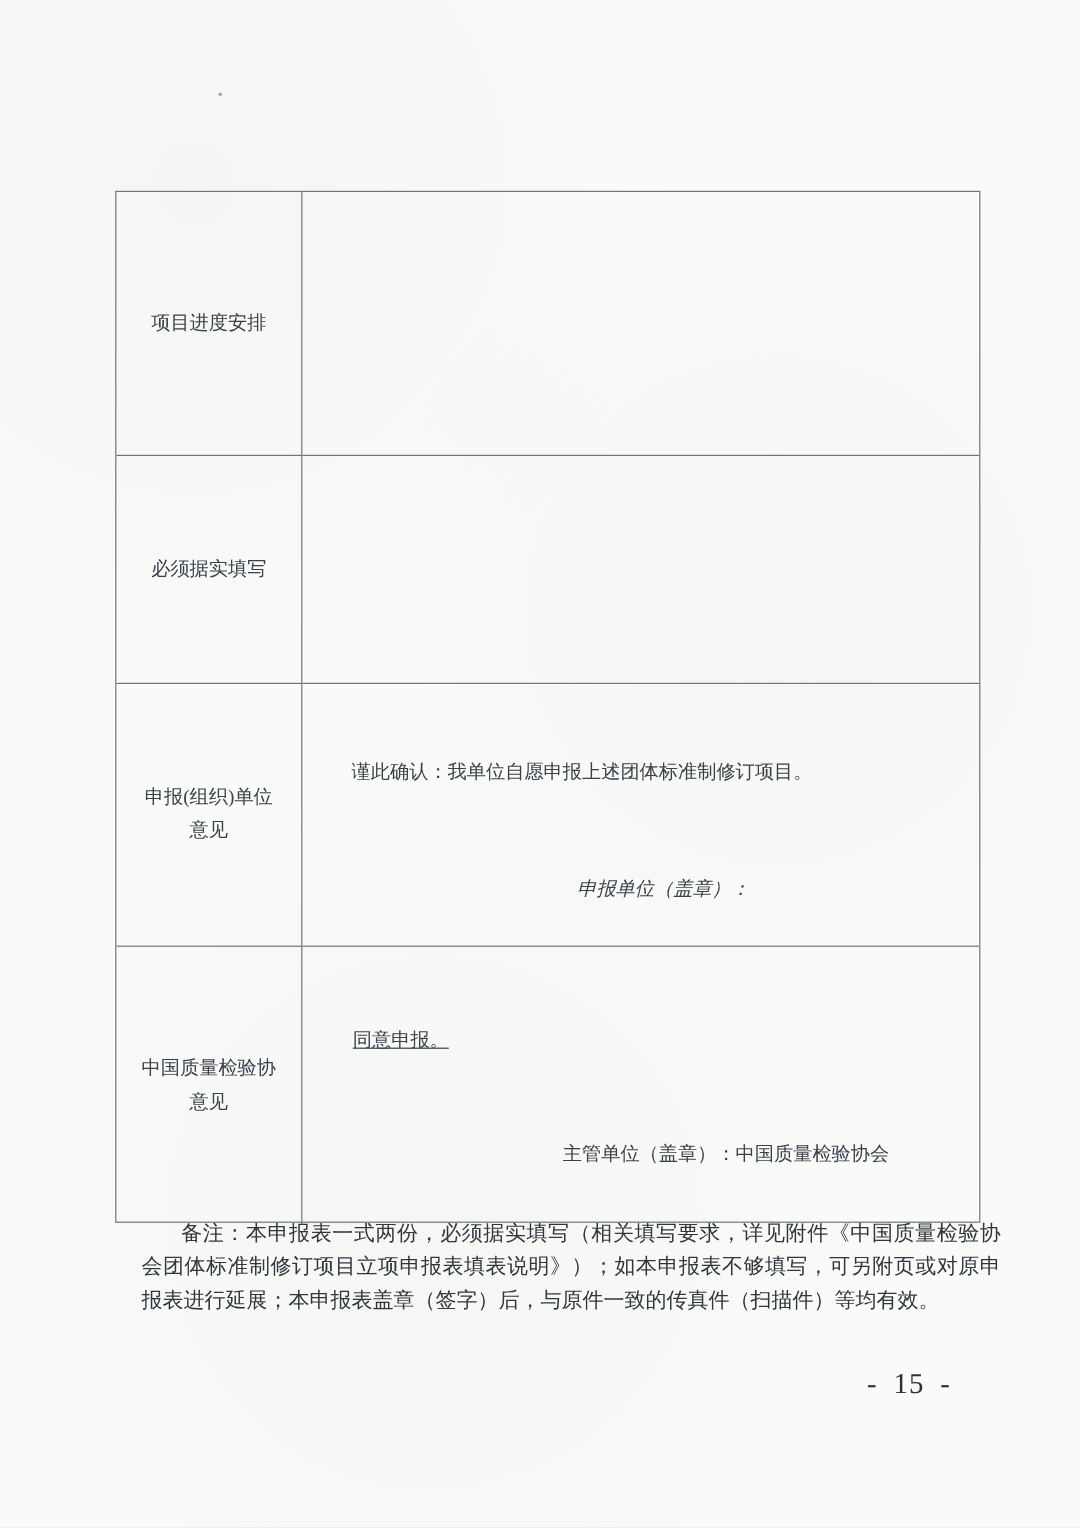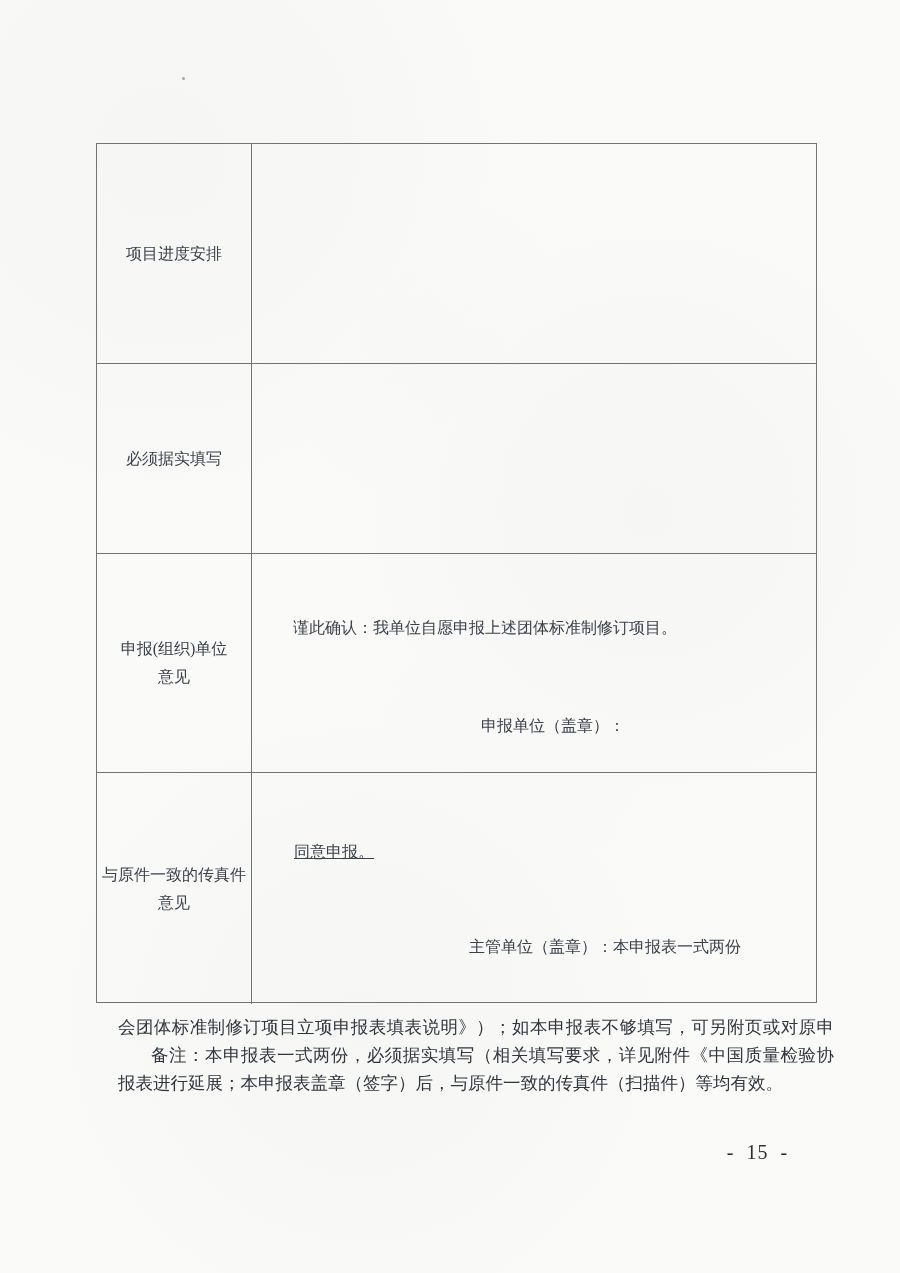--- a/index.html
+++ b/index.html
@@ -34,21 +34,21 @@
     top: 77px;
     width: 3px;
     height: 3px;
     border-radius: 50%;
     background: #868b90;
     opacity: 0.75;
   }
   .form-table {
     position: absolute;
     left: 96px;
-    top: 143px;
+    top: 159px;
     width: 721px;
     height: 860px;
     box-sizing: border-box;
     border: 1px solid #70757a;
     display: grid;
     grid-template-columns: 155px 1fr;
     grid-template-rows: 220px 190px 219px 231px;
   }
   .cell {
     box-sizing: border-box;
@@ -65,42 +65,42 @@
     justify-content: center;
     align-items: center;
     font-size: 16px;
     line-height: 28px;
     text-align: center;
     color: #39414b;
   }
   .content-cell { position: relative; font-size: 16px; }
   .abs { position: absolute; white-space: nowrap; line-height: 28px; }
   .r3-body  { left: 41px;  top: 60px;  }
-  .r3-seal  { left: 229px; top: 158px; }
+  .r3-seal  { left: 229px; top: 158px; font-style: italic; }
   .r4-body  { left: 42px;  top: 65px; text-decoration: underline;  }
   .r4-seal  { left: 217px; top: 160px; }
   .note {
     position: absolute;
     left: 118px;
     top: 1013px;
     width: 716px;
     font-size: 17.5px;
     line-height: 28px;
     color: #2f363e;
   }
   .note-line { text-align: justify; text-align-last: justify; }
   .note-line.indent { text-indent: 33px; }
   .note-line.last { text-align: right; text-align-last: left; }
   .page-number {
     position: absolute;
     left: 700px;
     top: 1141px;
     width: 115px;
     text-align: center;
-    font-size: 20px;
+    font-size: 24px;
     letter-spacing: 1px;
     word-spacing: 6px;
     color: #2c2f33;
   }
 </style>
 </head>
 <body>
 
 <div class="page">
 
@@ -121,31 +121,31 @@
     <div class="cell b-r b-b label-cell">
       <span>申报(组织)单位</span>
       <span>意见</span>
     </div>
     <div class="cell b-b content-cell">
       <div class="abs r3-body">谨此确认：我单位自愿申报上述团体标准制修订项目。</div>
       <div class="abs r3-seal">申报单位（盖章）：</div>
     </div>
 
     <div class="cell b-r label-cell">
-      <span>与原件一致的传真件</span>
+      <span>中国质量检验协</span>
       <span>意见</span>
     </div>
     <div class="cell content-cell">
       <div class="abs r4-body">同意申报。</div>
-      <div class="abs r4-seal">主管单位（盖章）：本申报表一式两份</div>
+      <div class="abs r4-seal">主管单位（盖章）：中国质量检验协会</div>
     </div>
 
   </div>
 
   <div class="note">
+    <div class="note-line indent">备注：本申报表一式两份，必须据实填写（相关填写要求，详见附件《中国质量检验协</div>
     <div class="note-line">会团体标准制修订项目立项申报表填表说明》）；如本申报表不够填写，可另附页或对原申</div>
-    <div class="note-line indent">备注：本申报表一式两份，必须据实填写（相关填写要求，详见附件《中国质量检验协</div>
     <div class="note-line last">报表进行延展；本申报表盖章（签字）后，与原件一致的传真件（扫描件）等均有效。</div>
   </div>
 
   <div class="page-number">- 15 -</div>
 
 </div>
 
 </body></html>

